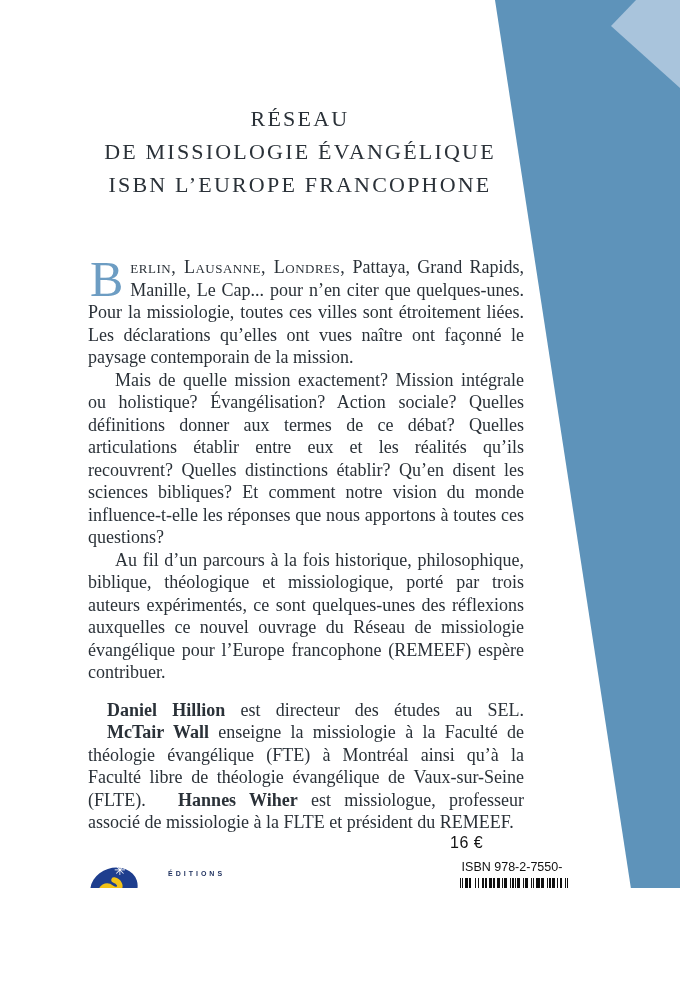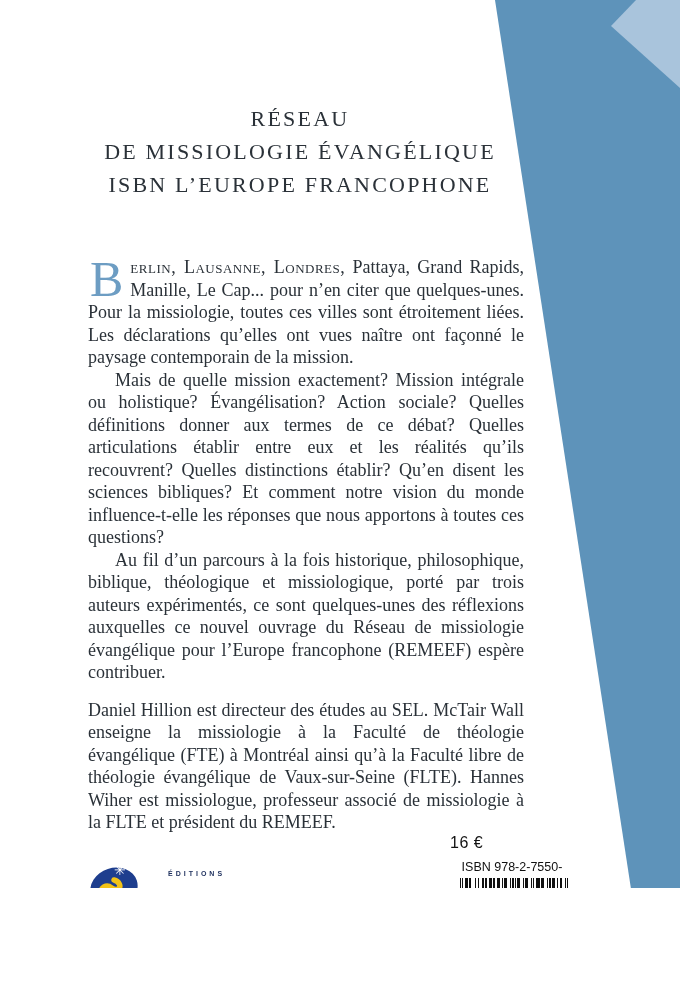--- a/index.html
+++ b/index.html
@@ -22,21 +22,21 @@
   .title-line{font-size:22px;line-height:33px;letter-spacing:2.2px;color:var(--ink);}
   
   .textcol{position:absolute;left:88px;top:256px;width:436px;z-index:4;
            font-size:18px;line-height:22.5px;text-align:justify;hyphens:auto;}
   .para{margin:0;}
   .para.indent{text-indent:27px;}
   .para.bio{margin-top:15px;}
   .seg-dropcap{float:left;font-size:50px;line-height:42px;height:42px;padding:2px 7px 0 2px;
                color:var(--dropcap);}
   .seg-smallcaps{font-variant:small-caps;letter-spacing:.5px;}
-  .seg-bold{font-weight:normal;}
+  .seg-bold{font-weight:bold;margin-left:19px;}
   
   .price{position:absolute;left:450px;top:834px;width:124px;text-align:left;z-index:4;
          font-family:"Liberation Sans", sans-serif;font-size:16px;color:#131313;letter-spacing:.5px;}
   .isbn{position:absolute;left:446px;top:860px;width:132px;text-align:center;z-index:4;
         font-family:"Liberation Sans", sans-serif;font-size:12.5px;color:#101010;}
   .barcode{position:absolute;left:448px;top:876px;width:124px;height:54px;background:#fff;z-index:4;
            padding-left:12px;padding-top:2px;}
   .bars{display:flex;align-items:flex-start;height:48px;}
   .bars div{flex:0 0 1.15px;height:38px;}
   .bars div.on{background:var(--barcode_ink);}

